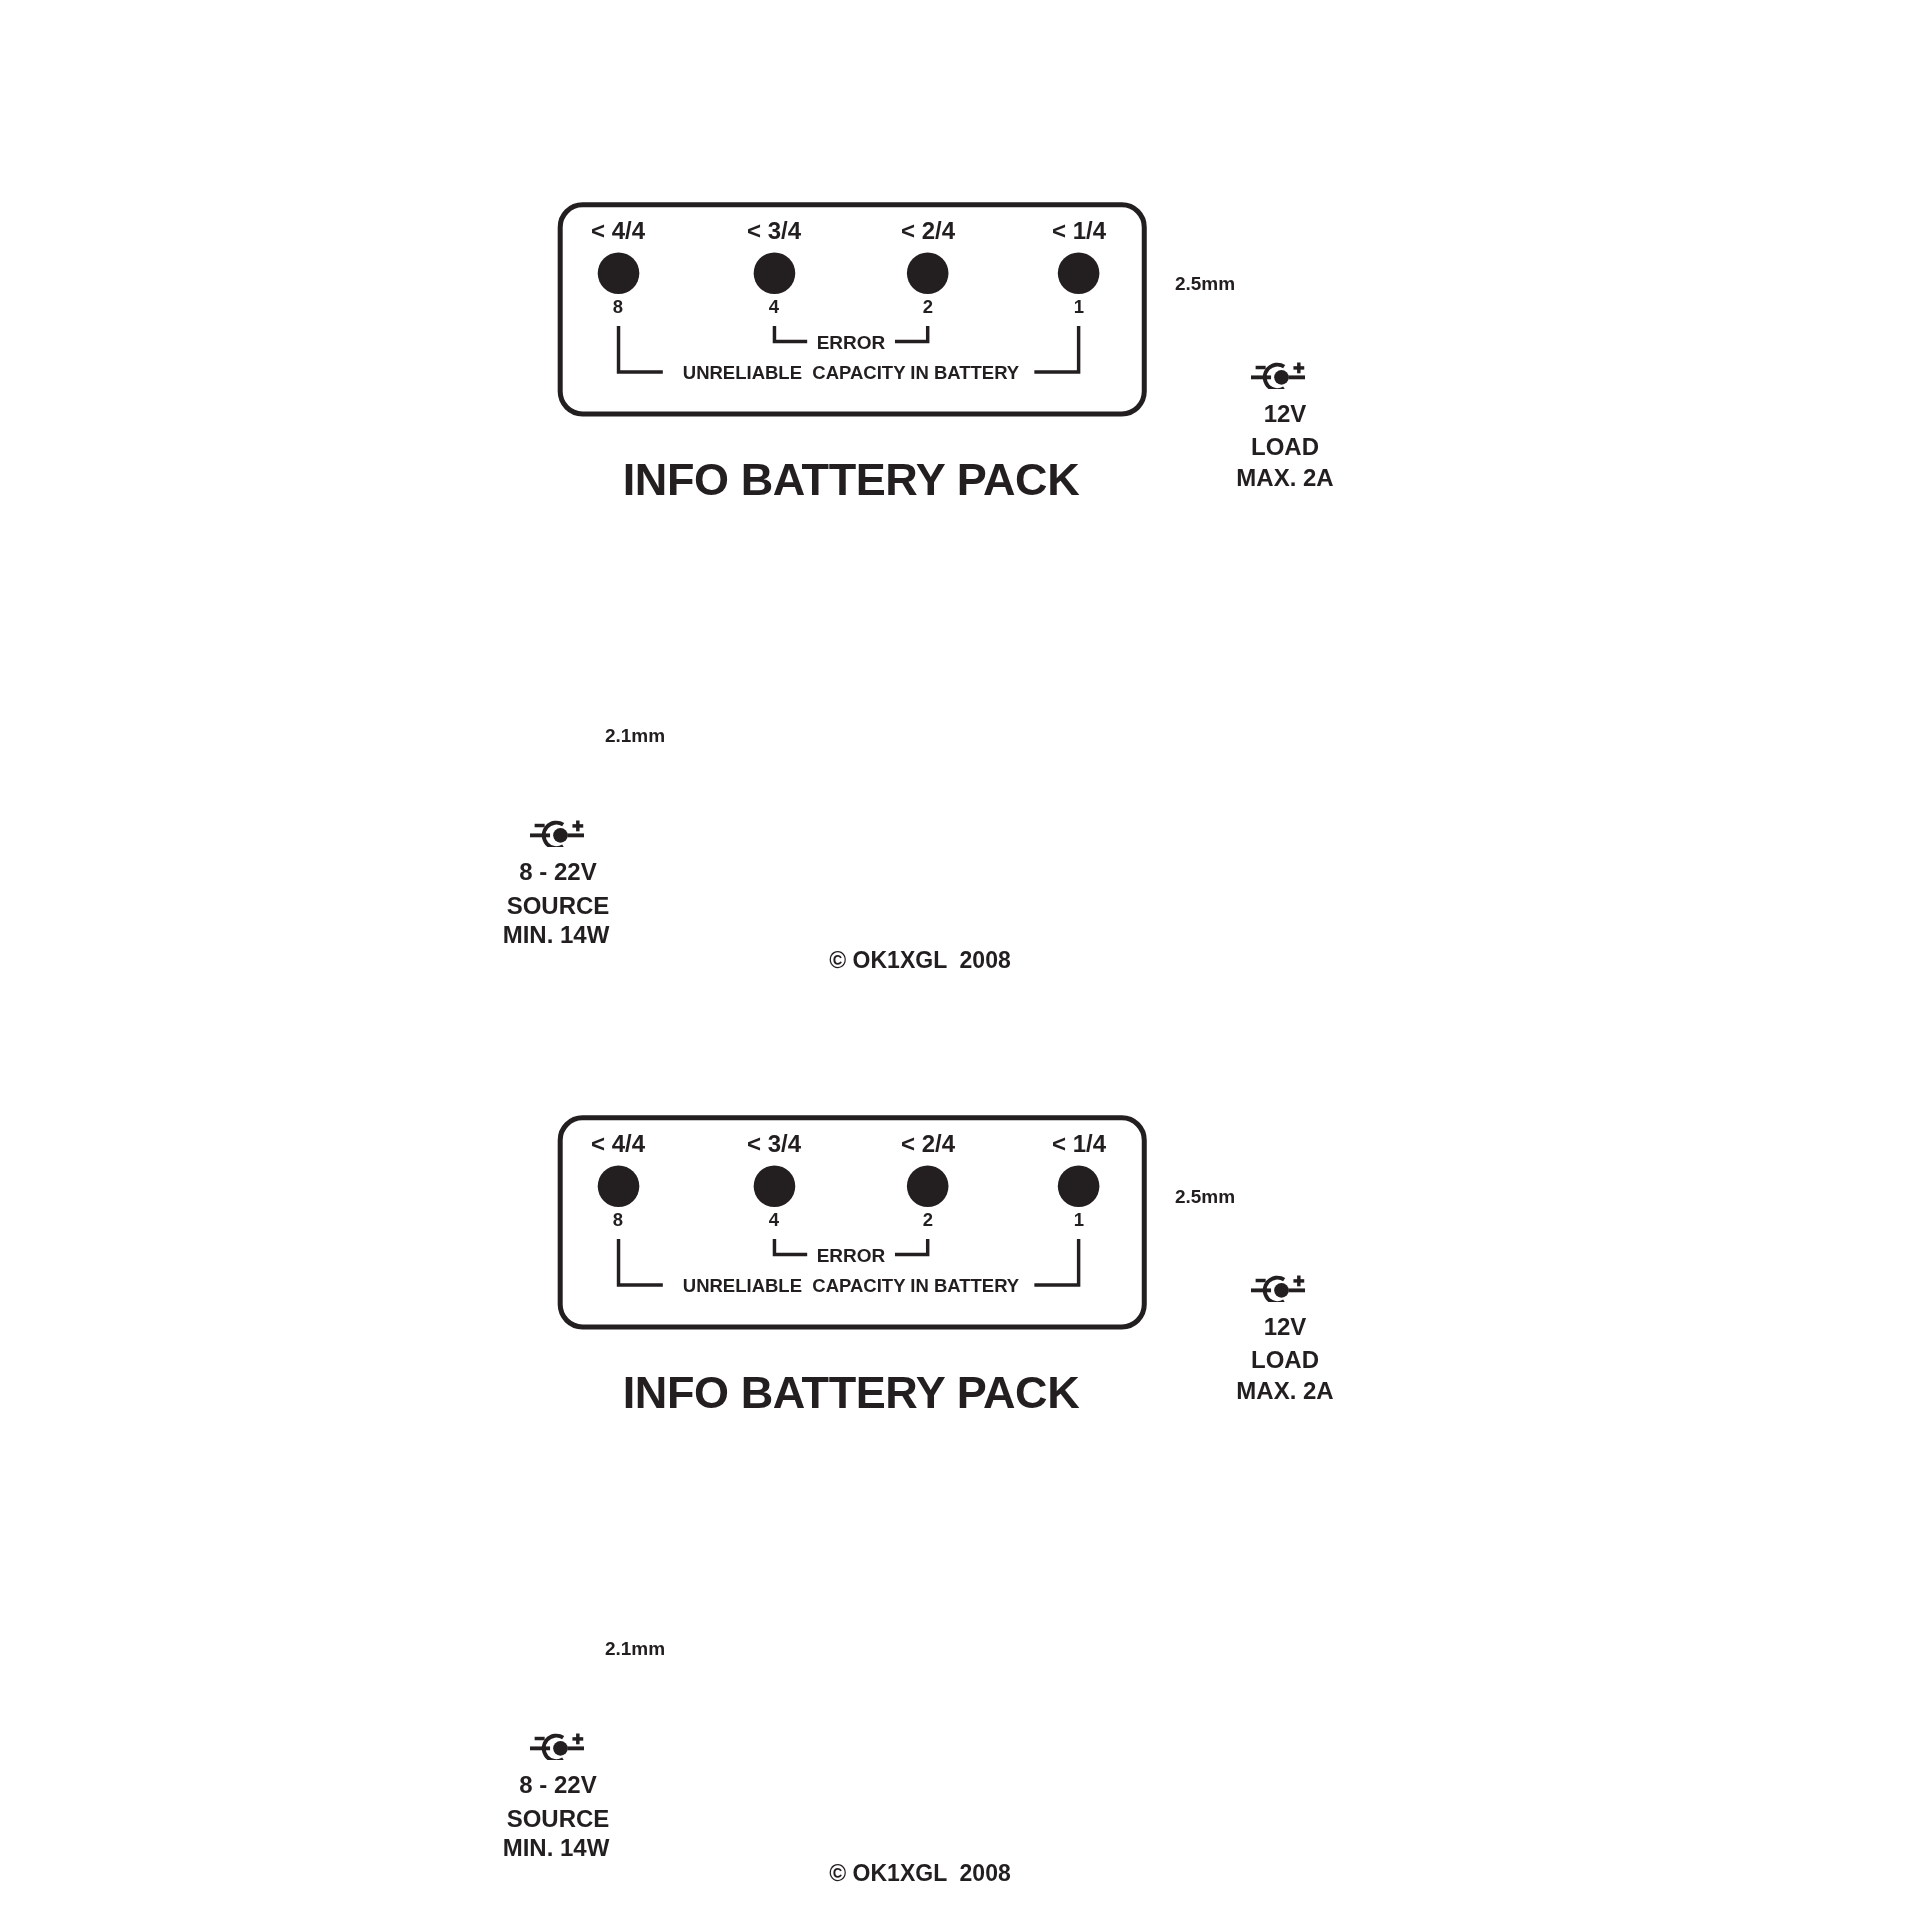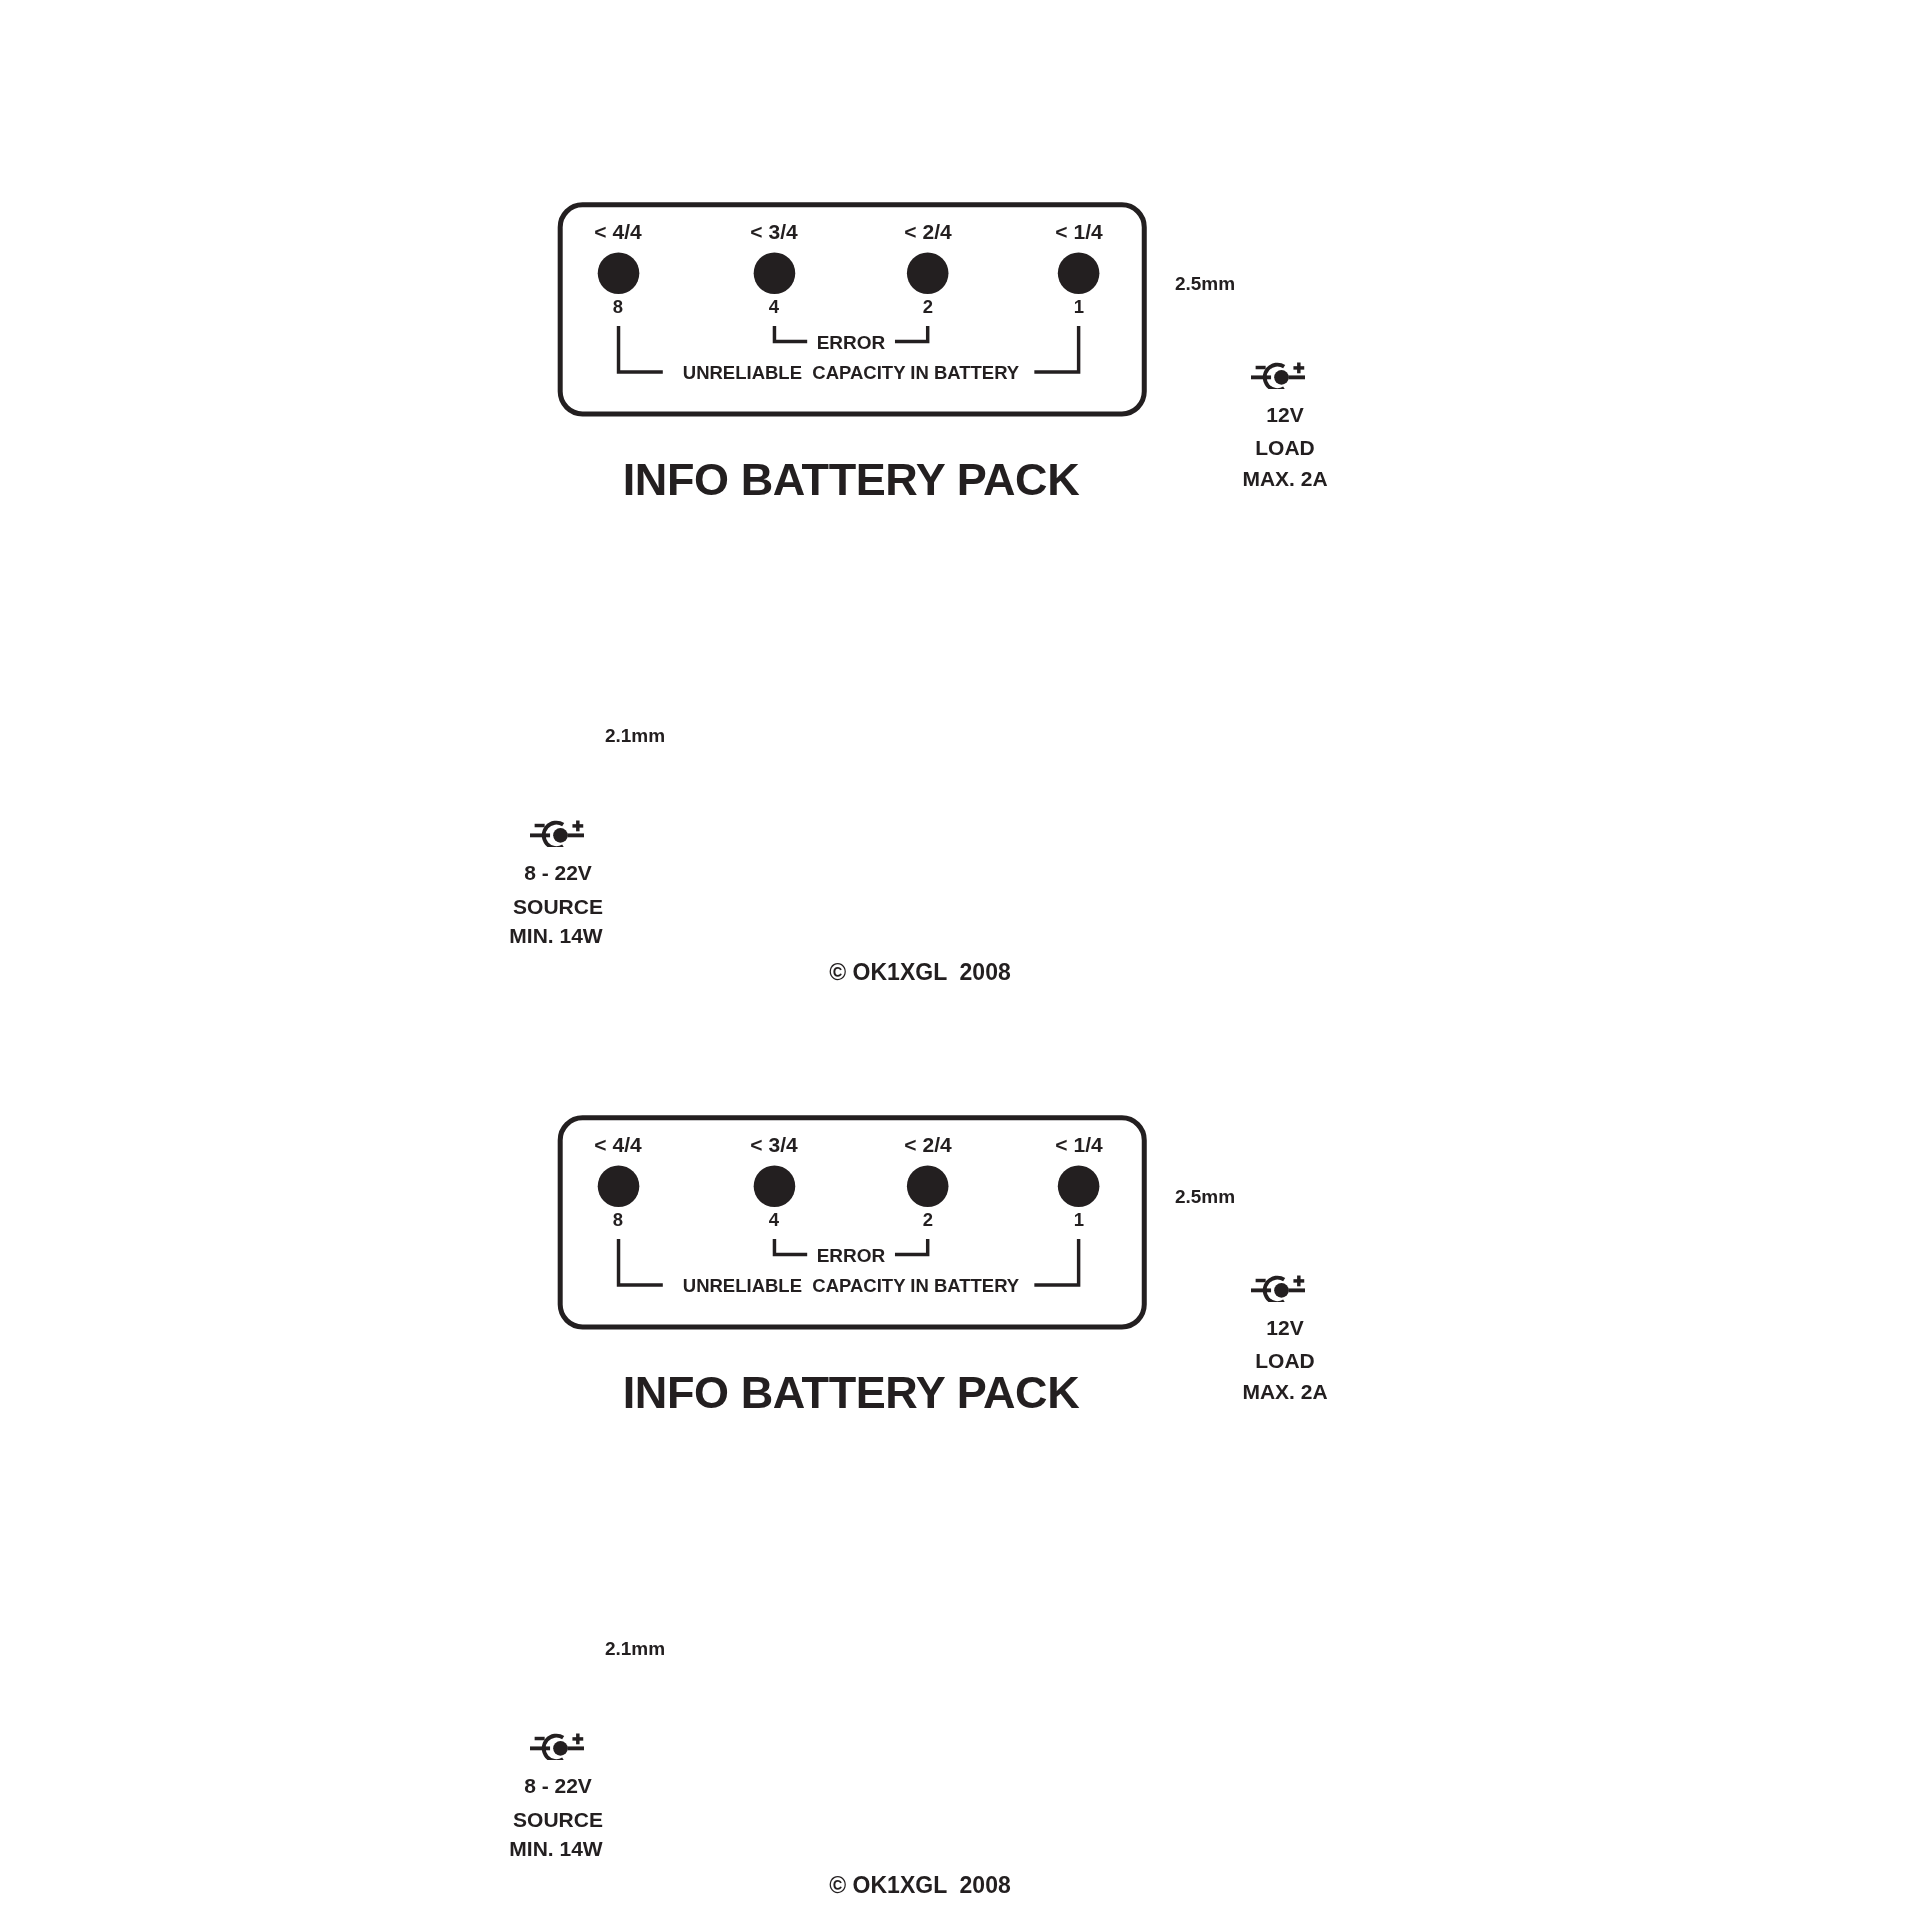--- a/index.html
+++ b/index.html
@@ -10,22 +10,22 @@
   .grp{position:absolute;left:0;width:1910px;}
   .panel-grp{height:501px;}
   .mid-grp{height:308px;}
   .shapes{position:absolute;left:555px;top:0;}
   .t{
     position:absolute;transform:translate(-50%,-50%);
     font-weight:700;line-height:1;white-space:pre;color:#231f20;
   }
   .f48{font-size:18.5px;}
   .f50{font-size:19px;}
-  .f60{font-size:23px;margin-top:12px;}
-  .f66{font-size:21px;}
+  .f60{font-size:23px;}
+  .f66{font-size:24px;}
   .f116{font-size:45px;letter-spacing:-0.4px;}
   .jack{position:absolute;width:54px;height:31px;}
 </style>
 </head>
 <body>
 
 <div class="grp panel-grp" style="top:201px">
   <svg class="shapes" width="596" height="293" viewBox="0 0 1548 760">
     <rect x="13.5" y="9.5" width="1517" height="543" rx="58" fill="none" stroke="#231f20" stroke-width="13"></rect>
     <circle cx="165" cy="187" r="54" fill="#231f20"></circle>

